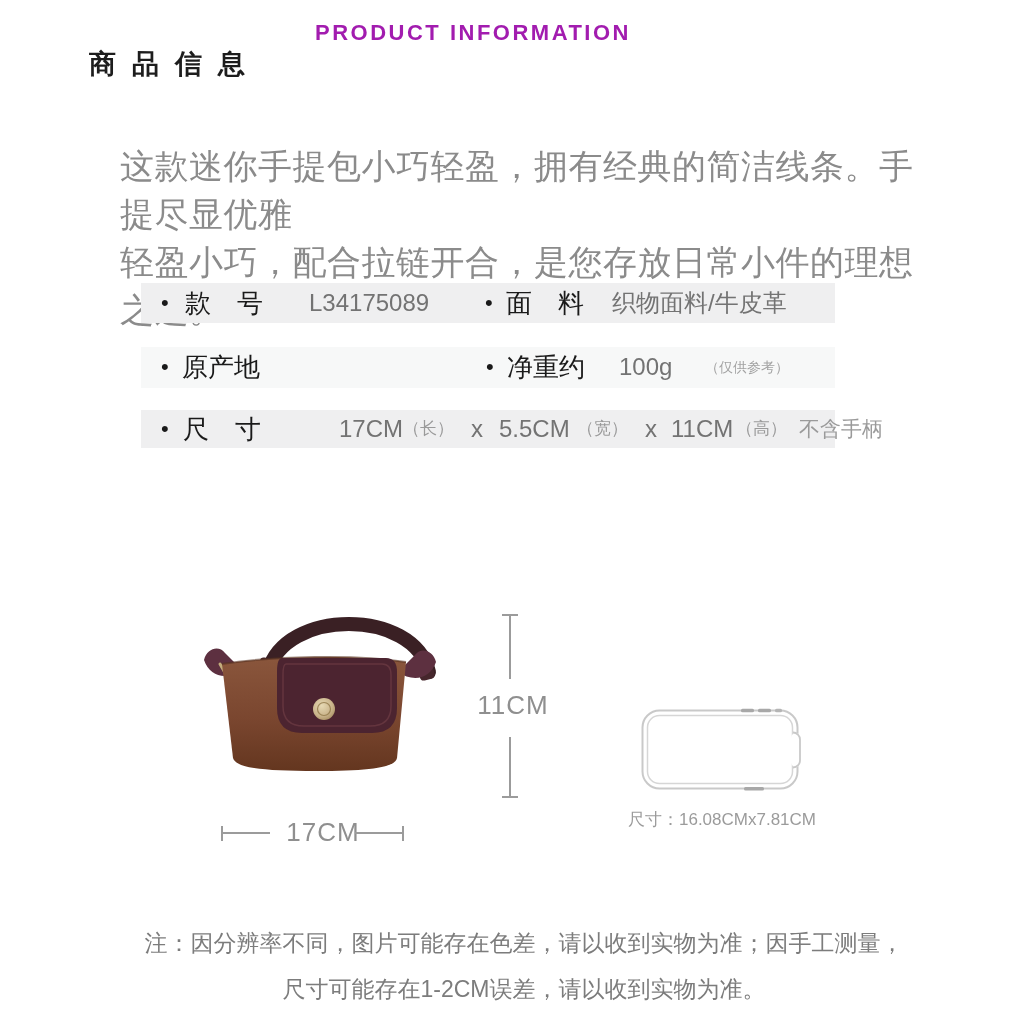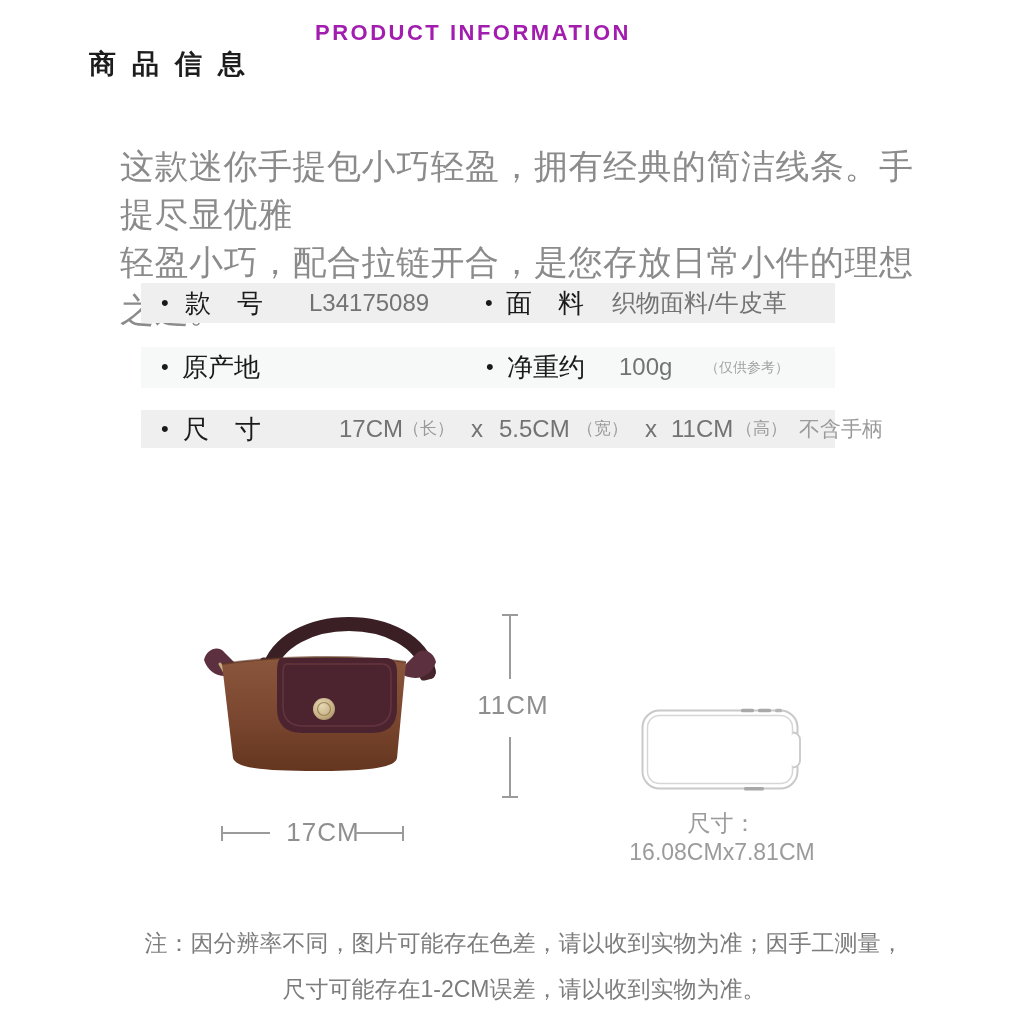--- a/index.html
+++ b/index.html
@@ -30,21 +30,21 @@
   .val    { font-size:24px; color:#737373; }
   .val-sm { font-size:14px; color:#a3a3a3; }
   .unit   { font-size:17px; color:#9a9a9a; }
 
   
   .dim-line { position:absolute; background:#9b9b9b; }
   .dim-label { position:absolute; font-size:26px; color:#8f8f8f; letter-spacing:1px; text-align:center; }
 
   
   .phone-label { position:absolute; left:612px; top:808px; width:220px; text-align:center;
-                 font-size:23px; color:#9b9b9b; }
+                 font-size:17px; color:#9b9b9b; }
 
   
   .footer { position:absolute; left:22px; top:920px; width:1004px; text-align:center;
             font-size:23px; line-height:46px; color:#7c7c7c; }
 
   svg { position:absolute; display:block; }
 </style>
 </head>
 <body>
 

